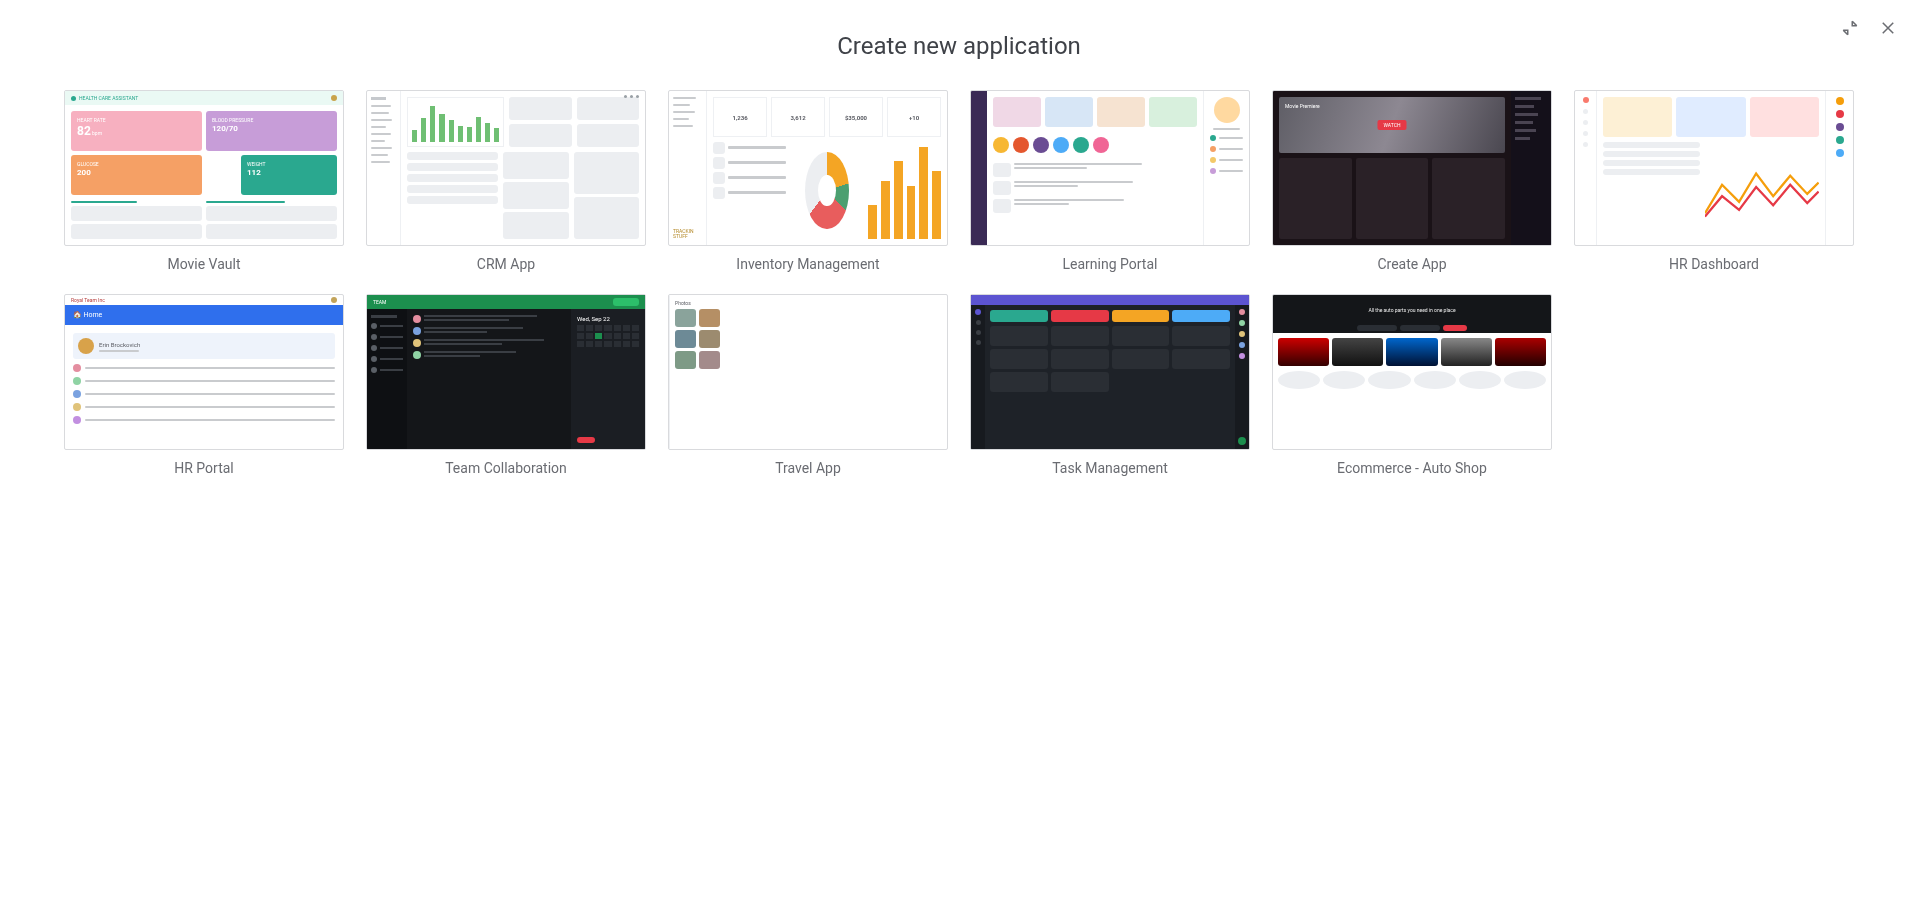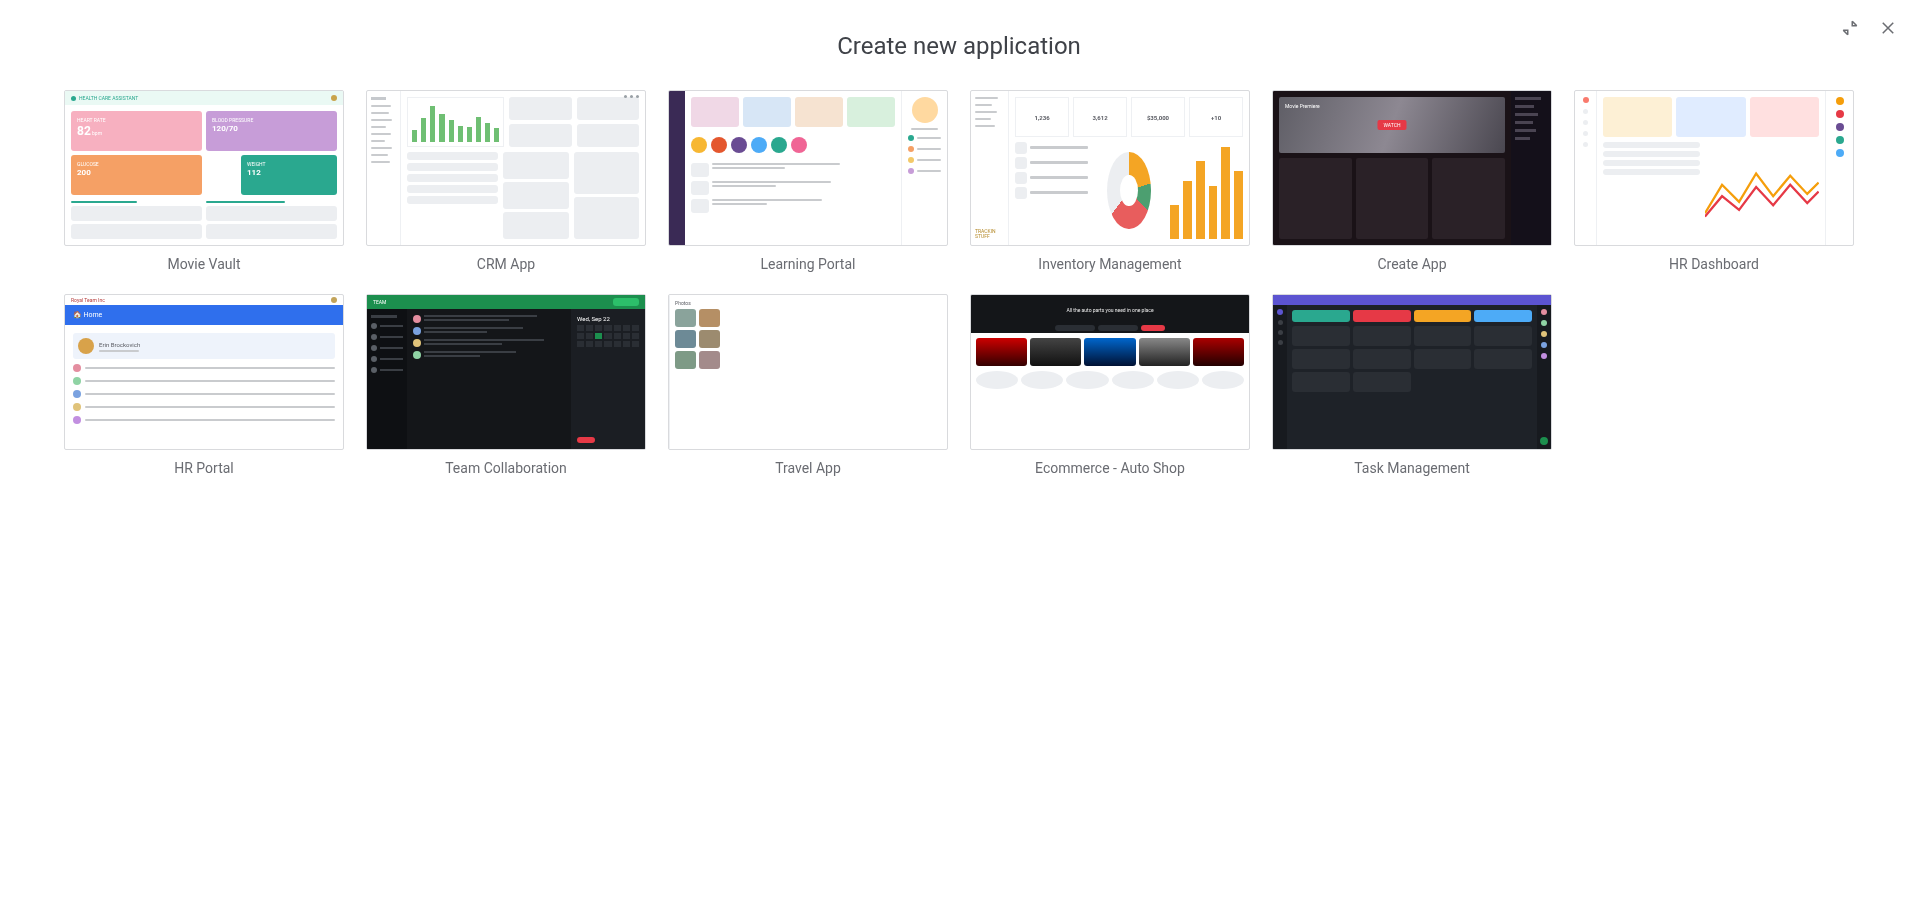--- a/index.html
+++ b/index.html
@@ -251,88 +251,20 @@
               </div>
             </div>
           </div>
         </div>
         <div class="card-label">CRM App</div>
       </div>
 
       <div class="card">
         <div class="thumb">
           <div class="t-flex">
-            <div class="t-side c-darkpurple" style="width:16px;"></div>
-            <div class="t-main t-col" style="padding:6px 6px 6px 6px; gap:5px;">
-              <div style="display:flex; gap:4px; height:30px;">
-                <div class="pill" style="flex:1; background:#f0d8e6;"></div>
-                <div class="pill" style="flex:1; background:#d7e6f6;"></div>
-                <div class="pill" style="flex:1; background:#f6e3d1;"></div>
-                <div class="pill" style="flex:1; background:#d8f0dd;"></div>
-              </div>
-              <div style="display:flex; gap:4px; height:26px; align-items:center;">
-                <span class="circle" style="width:16px;height:16px;background:#f7b733;"></span>
-                <span class="circle" style="width:16px;height:16px;background:#e4572e;"></span>
-                <span class="circle" style="width:16px;height:16px;background:#6a4c93;"></span>
-                <span class="circle" style="width:16px;height:16px;background:#4dabf7;"></span>
-                <span class="circle" style="width:16px;height:16px;background:#2aa88f;"></span>
-                <span class="circle" style="width:16px;height:16px;background:#f06595;"></span>
-              </div>
-              <div class="t-col" style="gap:4px; flex:1;">
-                <div style="display:flex; gap:3px;">
-                  <div class="c-grey pill" style="width:18px;height:14px;"></div>
-                  <div class="t-col" style="flex:1; gap:2px;">
-                      <div class="text-line" style="width:70%;"></div>
-                      <div class="text-line" style="width:40%;"></div>
-                    </div>
-                </div>
-                <div style="display:flex; gap:3px;">
-                  <div class="c-grey pill" style="width:18px;height:14px;"></div>
-                  <div class="t-col" style="flex:1; gap:2px;">
-                      <div class="text-line" style="width:65%;"></div>
-                      <div class="text-line" style="width:35%;"></div>
-                    </div>
-                </div>
-                <div style="display:flex; gap:3px;">
-                  <div class="c-grey pill" style="width:18px;height:14px;"></div>
-                  <div class="t-col" style="flex:1; gap:2px;">
-                      <div class="text-line" style="width:60%;"></div>
-                      <div class="text-line" style="width:30%;"></div>
-                    </div>
-                </div>
-              </div>
-            </div>
-            <div class="t-side t-col" style="width:46px; border-left:1px solid #eef0f3; padding:6px; gap:5px; align-items:center;">
-              <div class="circle" style="width:26px;height:26px; background:#ffd9a0;"></div>
-              <div class="text-line" style="width:80%;"></div>
-              <div style="display:flex; gap:3px; align-items:center; width:100%;">
-                <span class="circle c-teal" style="width:6px;height:6px;"></span>
-                  <div class="text-line" style="flex:1;"></div>
-              </div>
-              <div style="display:flex; gap:3px; align-items:center; width:100%;">
-                <span class="circle c-orange" style="width:6px;height:6px;"></span>
-                  <div class="text-line" style="flex:1;"></div>
-              </div>
-              <div style="display:flex; gap:3px; align-items:center; width:100%;">
-                <span class="circle c-yellow" style="width:6px;height:6px;"></span>
-                  <div class="text-line" style="flex:1;"></div>
-              </div>
-              <div style="display:flex; gap:3px; align-items:center; width:100%;">
-                <span class="circle c-purple" style="width:6px;height:6px;"></span>
-                  <div class="text-line" style="flex:1;"></div>
-              </div>
-            </div>
-          </div>
-        </div>
-        <div class="card-label">Learning Portal</div>
-      </div>
-
-      <div class="card">
-        <div class="thumb">
-          <div class="t-flex">
             <div class="t-side t-col" style="width:38px; border-right:1px solid #eef0f3; padding:6px 4px; gap:5px;">
               <div class="text-line" style="width:80%;"></div>
               <div class="text-line" style="width:60%;"></div>
               <div class="text-line" style="width:75%;"></div>
               <div class="text-line" style="width:55%;"></div>
               <div class="text-line" style="width:70%;"></div>
               <div style="flex:1;"></div>
               <div style="font-size:5px; color:#b58a2a; line-height:1; text-align:left;">TRACKIN<br>STUFF</div>
             </div>
             <div class="t-main t-col" style="padding:6px; gap:5px;">
@@ -383,20 +315,88 @@
                     <span style="background:#f4a524;height:55%"></span>
                     <span style="background:#f4a524;height:95%"></span>
                     <span style="background:#f4a524;height:70%"></span>
                   </div>
                 </div>
               </div>
             </div>
           </div>
         </div>
         <div class="card-label">Inventory Management</div>
+      </div>
+
+      <div class="card">
+        <div class="thumb">
+          <div class="t-flex">
+            <div class="t-side c-darkpurple" style="width:16px;"></div>
+            <div class="t-main t-col" style="padding:6px 6px 6px 6px; gap:5px;">
+              <div style="display:flex; gap:4px; height:30px;">
+                <div class="pill" style="flex:1; background:#f0d8e6;"></div>
+                <div class="pill" style="flex:1; background:#d7e6f6;"></div>
+                <div class="pill" style="flex:1; background:#f6e3d1;"></div>
+                <div class="pill" style="flex:1; background:#d8f0dd;"></div>
+              </div>
+              <div style="display:flex; gap:4px; height:26px; align-items:center;">
+                <span class="circle" style="width:16px;height:16px;background:#f7b733;"></span>
+                <span class="circle" style="width:16px;height:16px;background:#e4572e;"></span>
+                <span class="circle" style="width:16px;height:16px;background:#6a4c93;"></span>
+                <span class="circle" style="width:16px;height:16px;background:#4dabf7;"></span>
+                <span class="circle" style="width:16px;height:16px;background:#2aa88f;"></span>
+                <span class="circle" style="width:16px;height:16px;background:#f06595;"></span>
+              </div>
+              <div class="t-col" style="gap:4px; flex:1;">
+                <div style="display:flex; gap:3px;">
+                  <div class="c-grey pill" style="width:18px;height:14px;"></div>
+                  <div class="t-col" style="flex:1; gap:2px;">
+                      <div class="text-line" style="width:70%;"></div>
+                      <div class="text-line" style="width:40%;"></div>
+                    </div>
+                </div>
+                <div style="display:flex; gap:3px;">
+                  <div class="c-grey pill" style="width:18px;height:14px;"></div>
+                  <div class="t-col" style="flex:1; gap:2px;">
+                      <div class="text-line" style="width:65%;"></div>
+                      <div class="text-line" style="width:35%;"></div>
+                    </div>
+                </div>
+                <div style="display:flex; gap:3px;">
+                  <div class="c-grey pill" style="width:18px;height:14px;"></div>
+                  <div class="t-col" style="flex:1; gap:2px;">
+                      <div class="text-line" style="width:60%;"></div>
+                      <div class="text-line" style="width:30%;"></div>
+                    </div>
+                </div>
+              </div>
+            </div>
+            <div class="t-side t-col" style="width:46px; border-left:1px solid #eef0f3; padding:6px; gap:5px; align-items:center;">
+              <div class="circle" style="width:26px;height:26px; background:#ffd9a0;"></div>
+              <div class="text-line" style="width:80%;"></div>
+              <div style="display:flex; gap:3px; align-items:center; width:100%;">
+                <span class="circle c-teal" style="width:6px;height:6px;"></span>
+                  <div class="text-line" style="flex:1;"></div>
+              </div>
+              <div style="display:flex; gap:3px; align-items:center; width:100%;">
+                <span class="circle c-orange" style="width:6px;height:6px;"></span>
+                  <div class="text-line" style="flex:1;"></div>
+              </div>
+              <div style="display:flex; gap:3px; align-items:center; width:100%;">
+                <span class="circle c-yellow" style="width:6px;height:6px;"></span>
+                  <div class="text-line" style="flex:1;"></div>
+              </div>
+              <div style="display:flex; gap:3px; align-items:center; width:100%;">
+                <span class="circle c-purple" style="width:6px;height:6px;"></span>
+                  <div class="text-line" style="flex:1;"></div>
+              </div>
+            </div>
+          </div>
+        </div>
+        <div class="card-label">Learning Portal</div>
       </div>
 
       <div class="card">
         <div class="thumb">
           <div class="t-flex" style="background:#1a1217;">
             <div class="t-main t-col" style="padding:6px; gap:5px;">
               <div style="height:56px; position:relative; background:linear-gradient(110deg,#5f5e66,#8d8892,#4a4750); border-radius:2px;">
                 <div style="position:absolute; left:6px; top:6px; color:#fff; font-size:5px;">Movie Premiere</div>
                 <div style="position:absolute; left:50%; top:50%; transform:translate(-50%,-50%); background:#e63946; color:#fff; font-size:5px; padding:2px 6px; border-radius:2px;">WATCH</div>
               </div>
@@ -615,51 +615,20 @@
                 <div class="pill" style="height:18px;background:#a38b8b;"></div>
               </div>
             </div>
           </div>
         </div>
         <div class="card-label">Travel App</div>
       </div>
 
       <div class="card">
         <div class="thumb">
-          <div class="t-col" style="height:100%;">
-            <div style="height:30px; background:#141619; display:flex; align-items:center; justify-content:center; gap:4px;">
-              <div style="font-size:5px; color:#eee;">All the auto parts you need in one place</div>
-            </div>
-            <div style="height:8px; background:#141619; display:flex; justify-content:center; gap:3px; padding-bottom:2px;">
-              <span class="pill" style="background:#2a2e34; width:40px;height:6px;"></span>
-              <span class="pill" style="background:#2a2e34; width:40px;height:6px;"></span>
-              <span class="pill" style="background:#e63946; width:24px;height:6px;"></span>
-            </div>
-            <div style="display:grid; grid-template-columns:repeat(5,1fr); gap:3px; padding:5px;">
-              <div class="pill" style="height:28px;background:linear-gradient(#c00,#300);"></div>
-              <div class="pill" style="height:28px;background:linear-gradient(#444,#111);"></div>
-              <div class="pill" style="height:28px;background:linear-gradient(#06c,#013);"></div>
-              <div class="pill" style="height:28px;background:linear-gradient(#888,#222);"></div>
-              <div class="pill" style="height:28px;background:linear-gradient(#a00,#200);"></div>
-            </div>
-            <div style="display:grid; grid-template-columns:repeat(6,1fr); gap:3px; padding:0 5px 5px;">
-              <div class="circle c-grey" style="height:18px;"></div>
-              <div class="circle c-grey" style="height:18px;"></div>
-              <div class="circle c-grey" style="height:18px;"></div>
-              <div class="circle c-grey" style="height:18px;"></div>
-              <div class="circle c-grey" style="height:18px;"></div>
-              <div class="circle c-grey" style="height:18px;"></div>
-            </div>
-          </div>
-        </div>
-        <div class="card-label">Ecommerce - Auto Shop</div>
-      </div>
-
-      <div class="card">
-        <div class="thumb">
           <div class="t-col" style="height:100%; background:#1e2228;">
             <div style="height:10px; background:#5c54d1;"></div>
             <div class="t-flex" style="flex:1;">
               <div class="t-side t-col" style="width:14px; background:#171a1f; padding:4px 0; gap:5px; align-items:center;">
                 <span class="circle" style="width:6px;height:6px;background:#5c54d1;"></span>
                 <span class="circle" style="width:5px;height:5px;background:#3a3e44;"></span>
                 <span class="circle" style="width:5px;height:5px;background:#3a3e44;"></span>
                 <span class="circle" style="width:5px;height:5px;background:#3a3e44;"></span>
               </div>
               <div class="t-main t-col" style="padding:5px; gap:4px;">
@@ -698,15 +667,46 @@
                 <span class="circle" style="width:6px;height:6px;background:#c28fe0;"></span>
                 <div style="flex:1;"></div>
                 <span class="circle" style="width:8px;height:8px;background:#1c8f4e;"></span>
               </div>
             </div>
           </div>
         </div>
         <div class="card-label">Task Management</div>
       </div>
 
+      <div class="card">
+        <div class="thumb">
+          <div class="t-col" style="height:100%;">
+            <div style="height:30px; background:#141619; display:flex; align-items:center; justify-content:center; gap:4px;">
+              <div style="font-size:5px; color:#eee;">All the auto parts you need in one place</div>
+            </div>
+            <div style="height:8px; background:#141619; display:flex; justify-content:center; gap:3px; padding-bottom:2px;">
+              <span class="pill" style="background:#2a2e34; width:40px;height:6px;"></span>
+              <span class="pill" style="background:#2a2e34; width:40px;height:6px;"></span>
+              <span class="pill" style="background:#e63946; width:24px;height:6px;"></span>
+            </div>
+            <div style="display:grid; grid-template-columns:repeat(5,1fr); gap:3px; padding:5px;">
+              <div class="pill" style="height:28px;background:linear-gradient(#c00,#300);"></div>
+              <div class="pill" style="height:28px;background:linear-gradient(#444,#111);"></div>
+              <div class="pill" style="height:28px;background:linear-gradient(#06c,#013);"></div>
+              <div class="pill" style="height:28px;background:linear-gradient(#888,#222);"></div>
+              <div class="pill" style="height:28px;background:linear-gradient(#a00,#200);"></div>
+            </div>
+            <div style="display:grid; grid-template-columns:repeat(6,1fr); gap:3px; padding:0 5px 5px;">
+              <div class="circle c-grey" style="height:18px;"></div>
+              <div class="circle c-grey" style="height:18px;"></div>
+              <div class="circle c-grey" style="height:18px;"></div>
+              <div class="circle c-grey" style="height:18px;"></div>
+              <div class="circle c-grey" style="height:18px;"></div>
+              <div class="circle c-grey" style="height:18px;"></div>
+            </div>
+          </div>
+        </div>
+        <div class="card-label">Ecommerce - Auto Shop</div>
+      </div>
+
     </div>
   </div>
 </div>
 
 </body></html>

